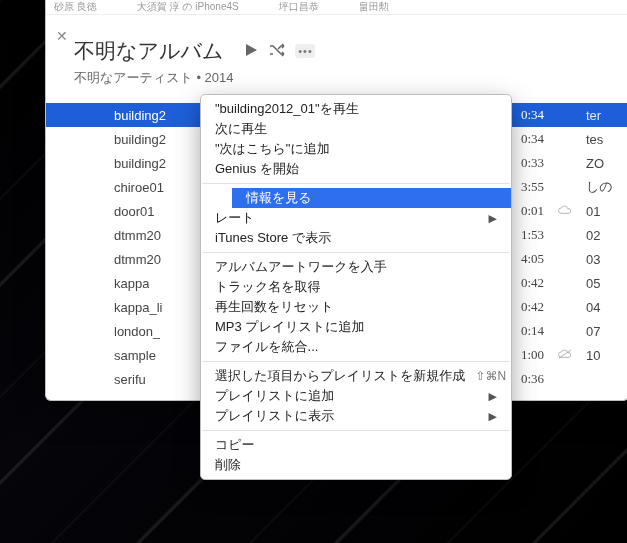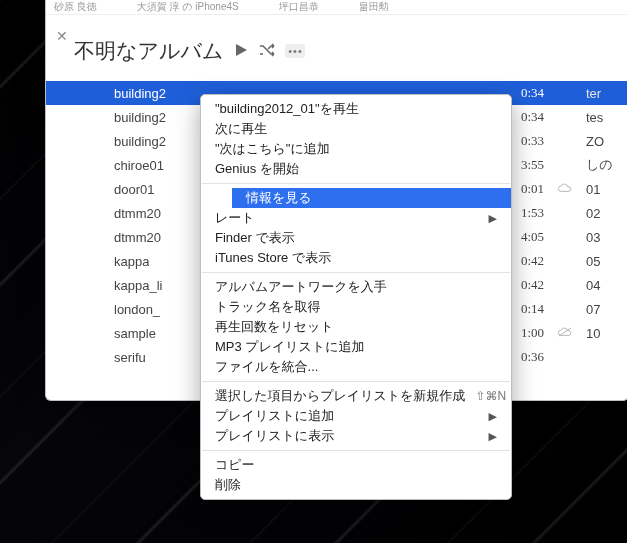--- a/index.html
+++ b/index.html
@@ -70,21 +70,21 @@
     position:absolute;
     left:10px; top:28px;
     font-size:14px; color:#888;
     cursor:pointer;
   }
 
   .album-head {
     padding:22px 26px 6px 28px;
   }
   .album-title-row {
-    display:flex; align-items:center; gap:10px;
+    display:flex; align-items:center; gap:20px;
   }
   h1.album-title {
     margin:0; font-size:21px; font-weight:400;
     color:#333;
   }
   .controls { display:flex; gap:10px; align-items:center; }
   .ctrl-icon { width:16px; height:16px; color:#666; }
   .more-dots {
     width:20px;height:14px;border-radius:3px;
     display:flex;align-items:center;justify-content:center;
@@ -183,20 +183,21 @@
             </svg>
         </span>
         <span>
           <svg class="ctrl-icon" viewBox="0 0 16 16">
               <path fill="none" stroke="currentColor" stroke-width="1.5" d="M1 4h3l8 8h3m0-8h-3L9 7m-5 5H1m14-8l-2-2m2 2l-2 2m2 6l-2-2m2 2l-2 2"></path>
             </svg>
         </span>
         <span class="more-dots">•••</span>
       </div>
     </div>
+    <div class="album-sub">不明なアーティスト • 2014</div>
   </div>
 
   <div class="tracklist" id="tracklist">
       <div class="row selected">
         <div class="cell-num"></div>
         <div class="cell-name">building2</div>
         <div class="cell-spacer"></div>
         <div class="cell-dur">0:34</div>
         <div class="cell-cloud"></div>
         <div class="cell-art">ter</div>
@@ -312,23 +313,20 @@
     </div>
     <div class="sep"></div>
     <div class="mi highlight">
       <span class="lbl">情報を見る</span>
     </div>
     <div class="mi">
       <span class="lbl">レート</span>
       <span class="sub-arrow">▶</span>
     </div>
     <div class="mi">
-      <span class="lbl">Finder で表示</span>
-    </div>
-    <div class="mi">
       <span class="lbl">iTunes Store で表示</span>
     </div>
     <div class="sep"></div>
     <div class="mi">
       <span class="lbl">アルバムアートワークを入手</span>
     </div>
     <div class="mi">
       <span class="lbl">トラック名を取得</span>
     </div>
     <div class="mi">

